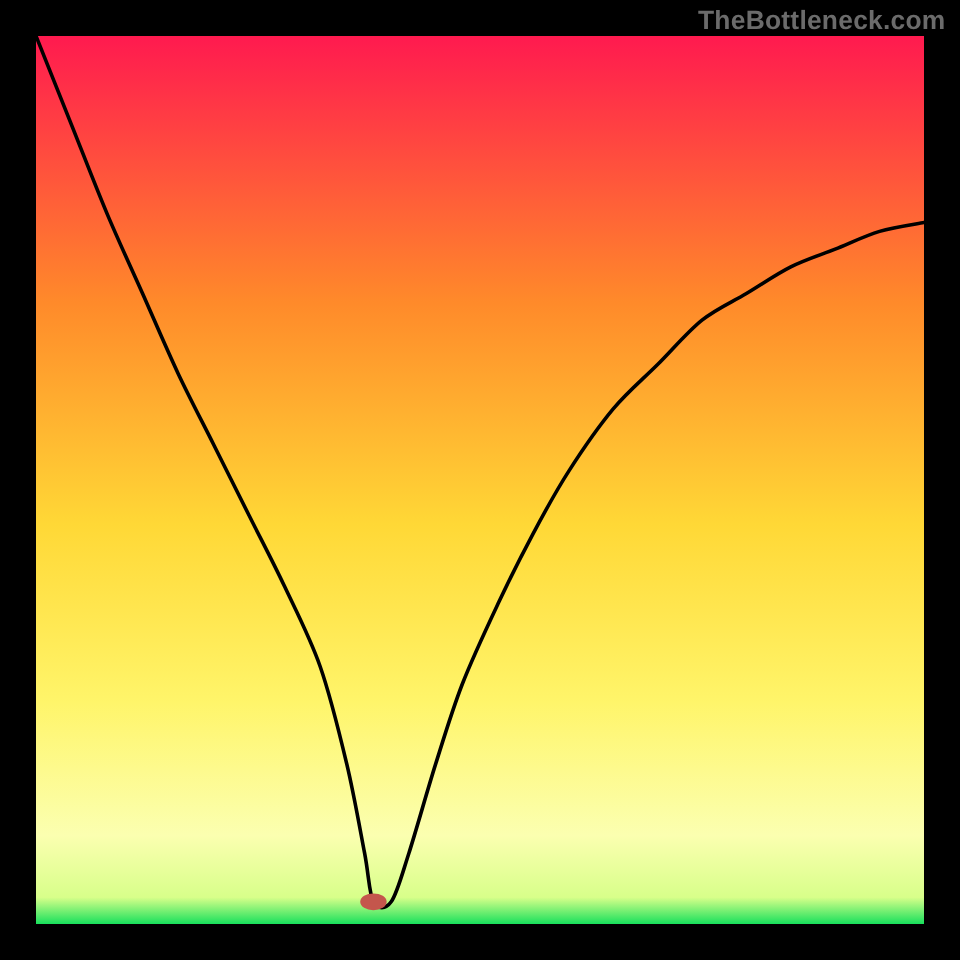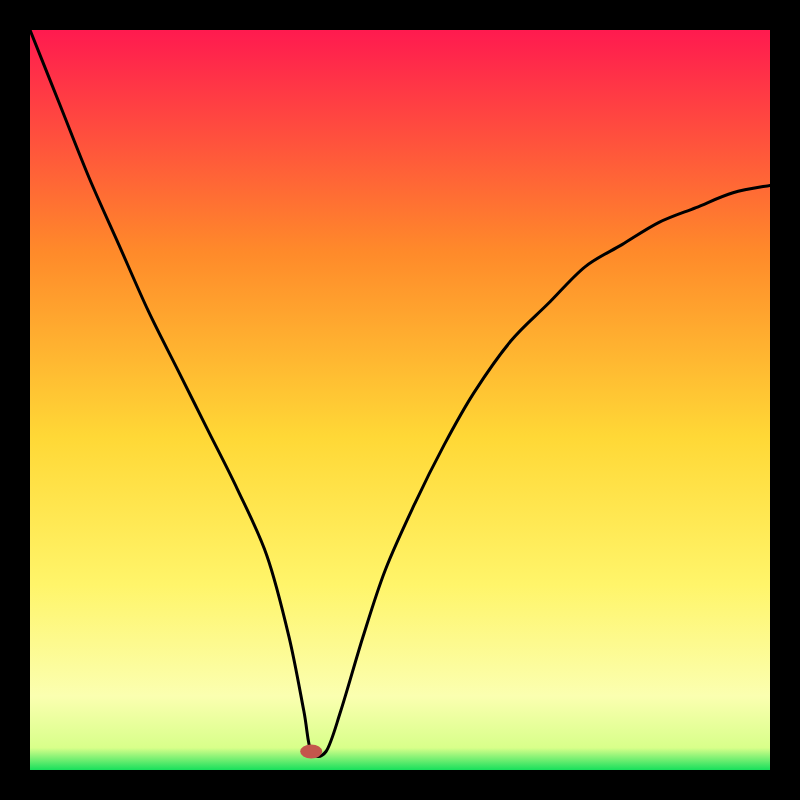--- a/index.html
+++ b/index.html
@@ -35,20 +35,21 @@
     width: 740px;
     height: 740px;
     display: block;
   }
 </style>
 </head>
 <body>
 
 <div class="stage">
 
+  <div class="watermark">TheBottleneck.com</div>
 
   <svg class="plot" viewBox="0 0 740 740" preserveAspectRatio="none">
     <defs>
       <linearGradient id="bg-grad" x1="0" y1="0" x2="0" y2="1">
         <stop id="g-top" offset="0%" stop-color="#ff1a4f"></stop>
         <stop id="g-midu" offset="30%" stop-color="#ff8a2a"></stop>
         <stop id="g-mid" offset="55%" stop-color="#ffd836"></stop>
         <stop id="g-midl" offset="75%" stop-color="#fff56a"></stop>
         <stop id="g-band" offset="90%" stop-color="#fbffb0"></stop>
         <stop id="g-bandend" offset="97%" stop-color="#d8ff8a"></stop>

